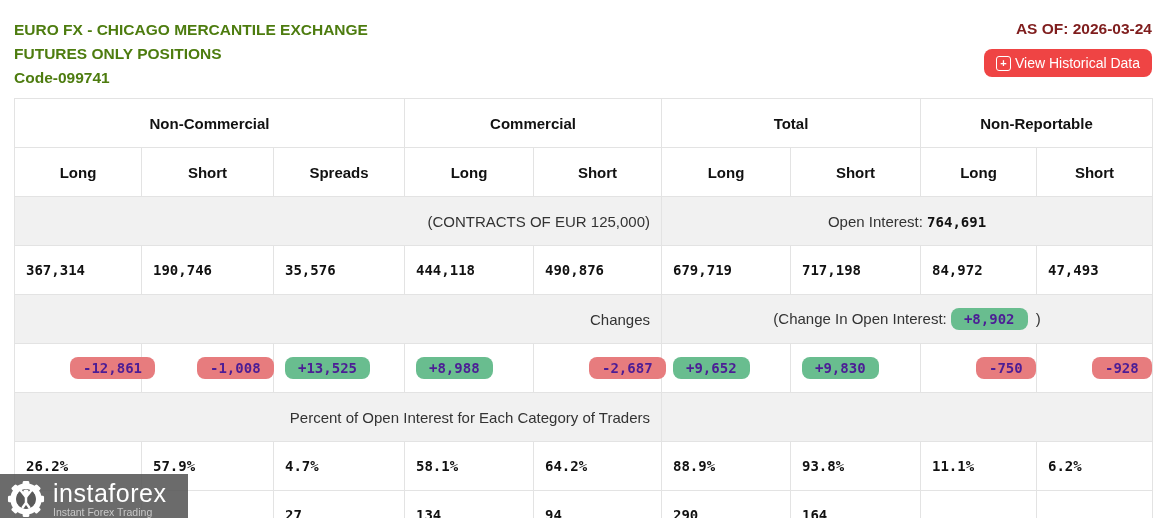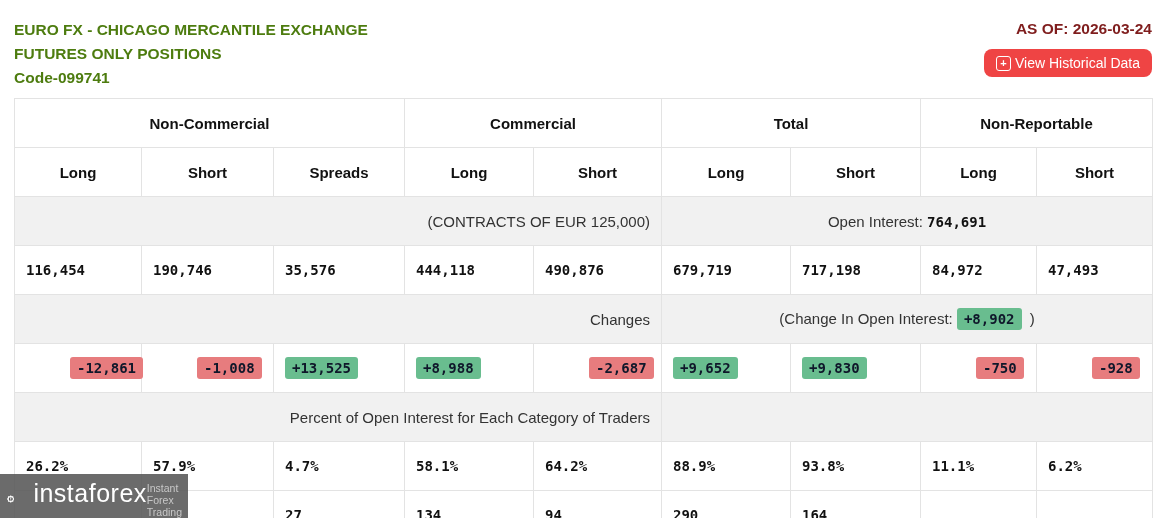--- a/index.html
+++ b/index.html
@@ -28,33 +28,33 @@
   table.cot td,table.cot th{border:1px solid #e3e3e3;height:49px;box-sizing:border-box;}
   th.grp,th.colh{font-size:15px;font-weight:bold;color:#111;text-align:center;background:#fff;padding:0;}
   td.lbl{background:#f1f1f1;font-size:15px;color:#333;padding:0 11px;font-weight:normal;text-align:right;}
   td.lbl.r{text-align:center;}
   td.num{
     background:#fff;font-family:"DejaVu Sans Mono","Liberation Mono",monospace;
     font-weight:bold;font-size:14px;color:#111;padding:0 4px 0 11px;text-align:left;
   }
   .mono-b{font-family:"DejaVu Sans Mono","Liberation Mono",monospace;font-weight:bold;font-size:14px;color:#111;}
   .badge{
-    display:inline-block;padding:3px 7px;border-radius:3px;color:#0f172a;
+    display:inline-block;padding:3px 13px;border-radius:8px;color:#4c1d95;
     font-family:"DejaVu Sans Mono","Liberation Mono",monospace;font-weight:bold;font-size:14px;
   }
   .badge.neg{background:#e77c7e;margin-left:44px;}
   .badge.pos{background:#69bd8f;}
   .suffix-sp{margin-left:4px;}
   
   .watermark{
     position:absolute;left:0;top:474px;width:188px;height:50px;
     background:rgba(85,85,85,0.87);display:flex;align-items:center;
     padding:2px 6px 2px 7px;box-sizing:border-box;
   }
-  .wm-text{display:flex;flex-direction:row;margin-left:19px;}
+  .wm-text{display:flex;flex-direction:column;margin-left:8px;}
   .wm-brand{color:#fff;font-size:25px;line-height:24px;letter-spacing:0.5px;}
   .wm-tagline{color:#c8c8c8;font-size:10.5px;line-height:12px;margin-top:1px;}
 </style>
 </head>
 <body>
 
 <div class="page-header">
   <div class="title-block">
     <div>EURO FX - CHICAGO MERCANTILE EXCHANGE</div>
     <div>FUTURES ONLY POSITIONS</div>
@@ -104,21 +104,21 @@
 
   <tr>
     <td class="lbl" colspan="5">(CONTRACTS OF EUR 125,000)</td>
     <td class="lbl r" colspan="4">
       <span>Open Interest:</span>
       <span class="mono-b">764,691</span>
     </td>
   </tr>
 
   <tr>
-    <td class="num">116,454</td>
+    <td class="num">367,314</td>
     <td class="num">190,746</td>
     <td class="num">35,576</td>
     <td class="num">444,118</td>
     <td class="num">490,876</td>
     <td class="num">679,719</td>
     <td class="num">717,198</td>
     <td class="num">84,972</td>
     <td class="num">47,493</td>
   </tr>
 

